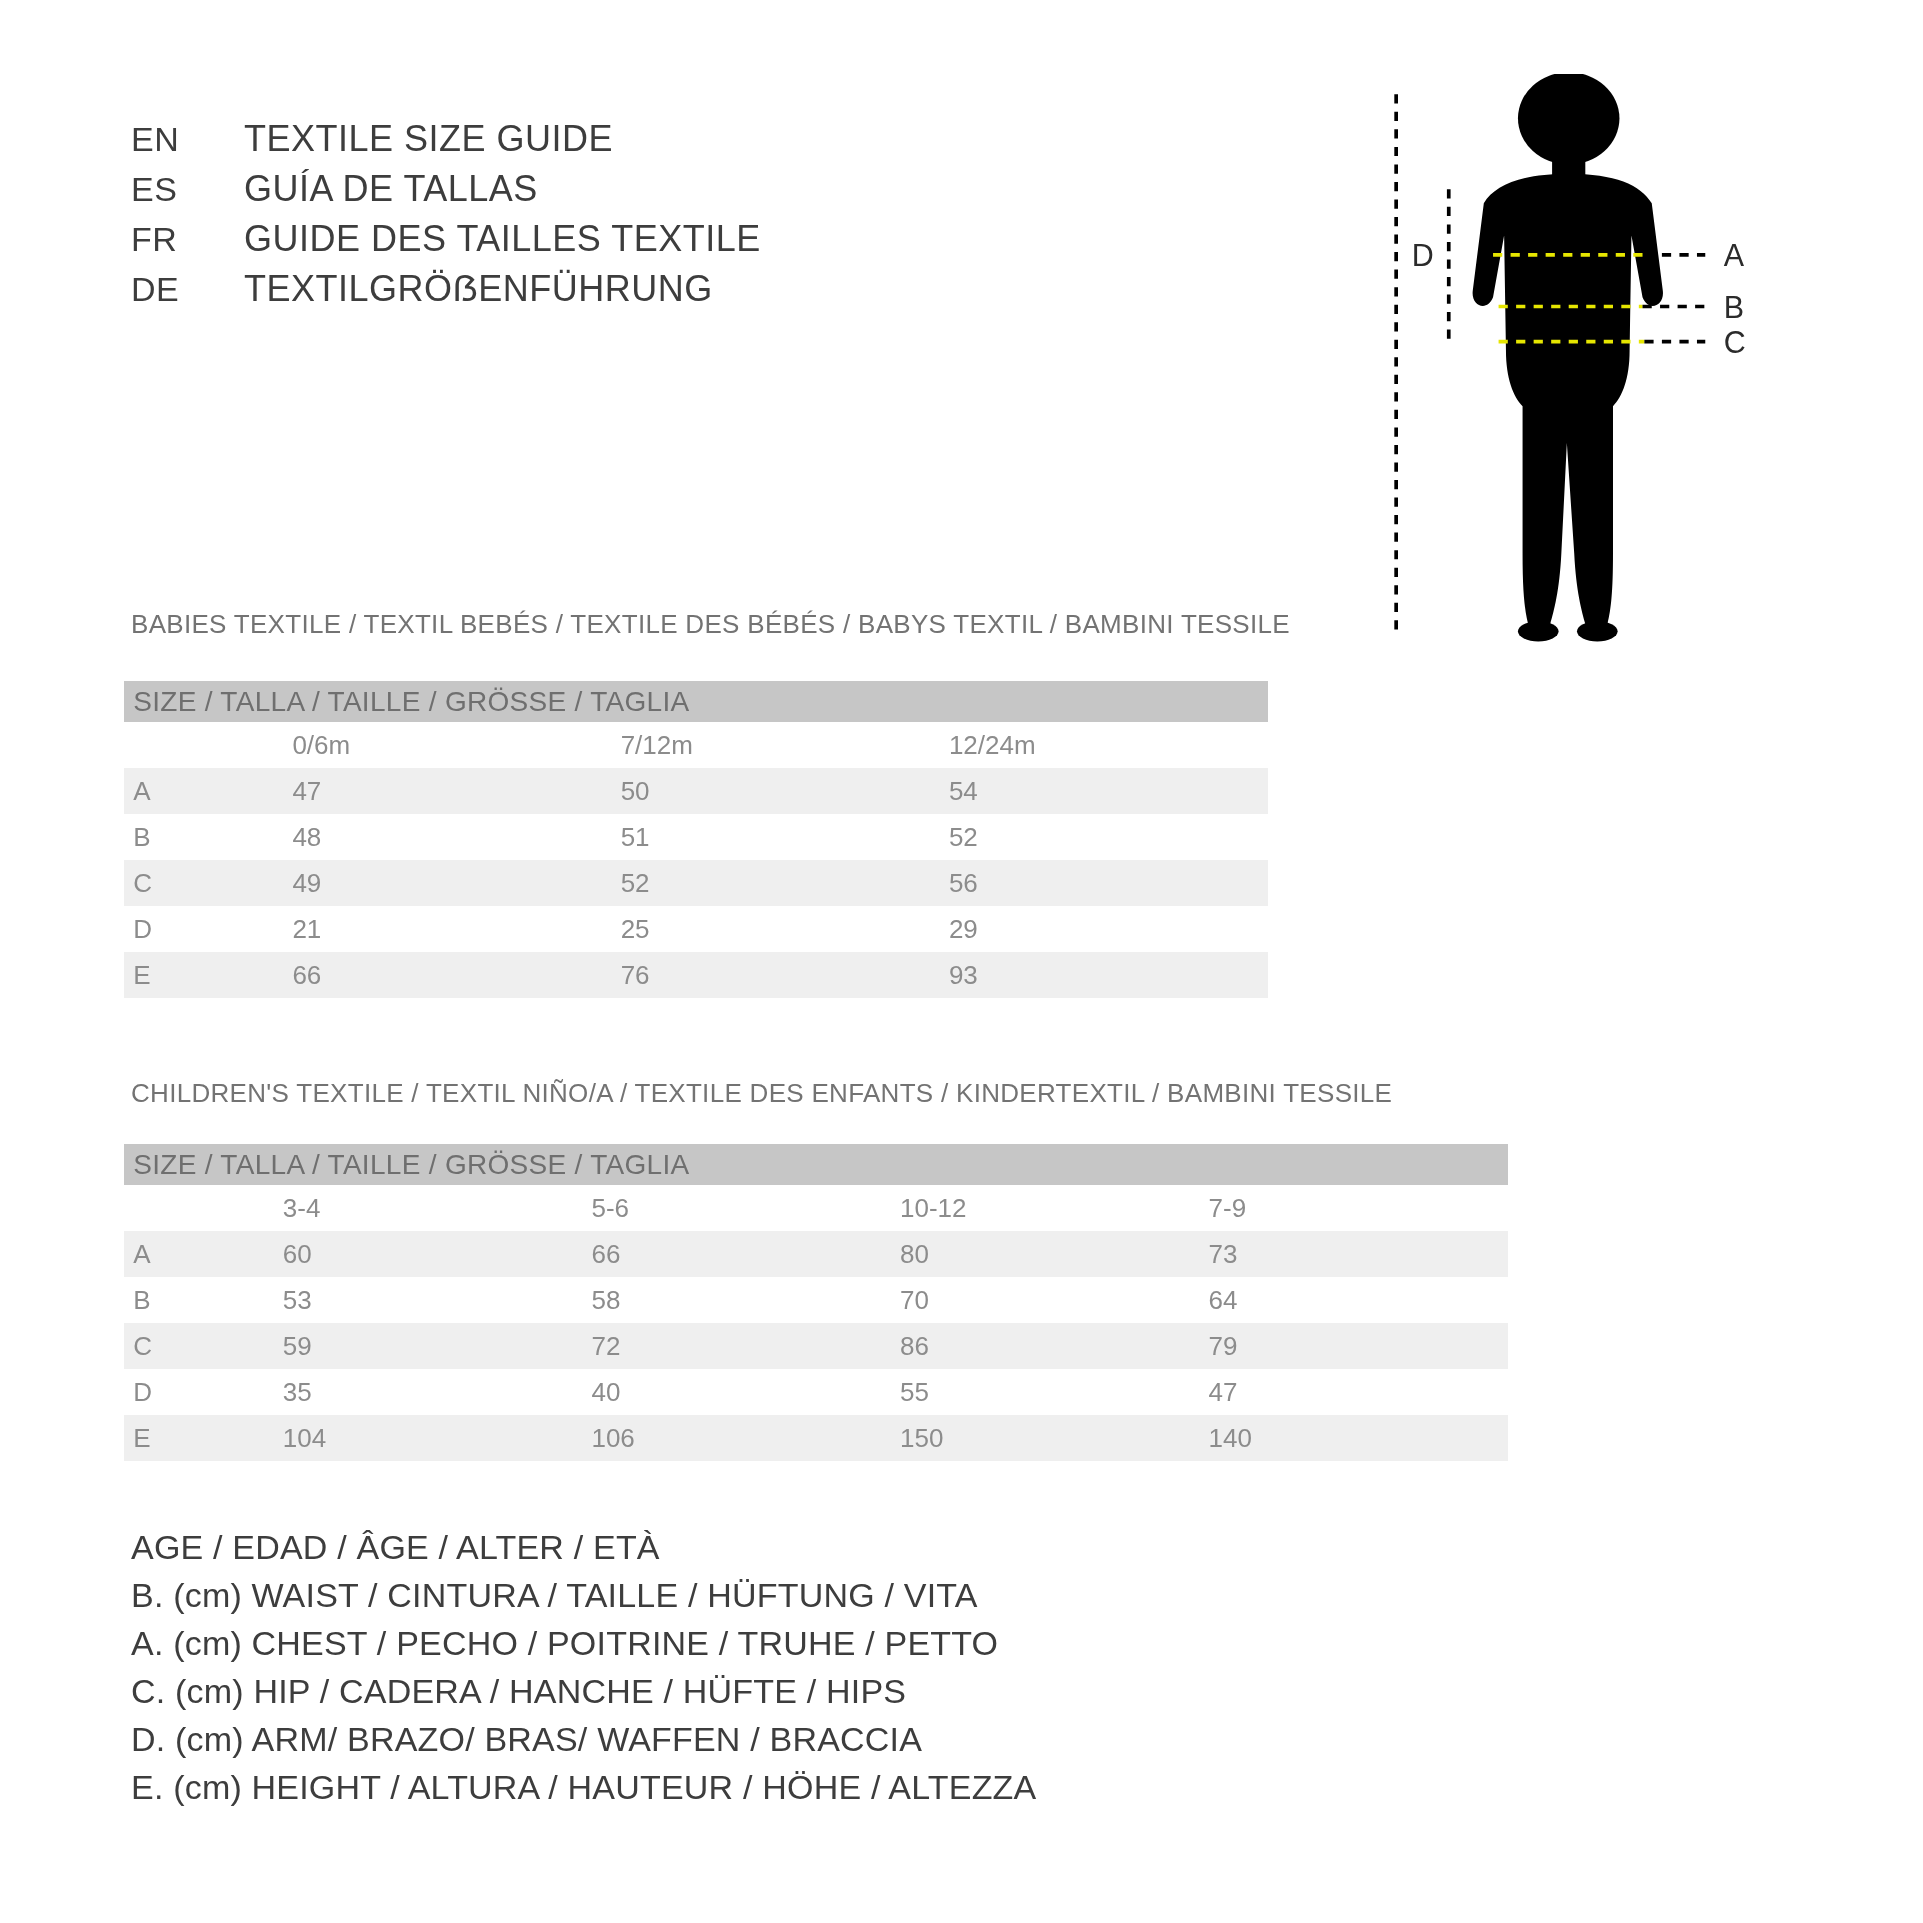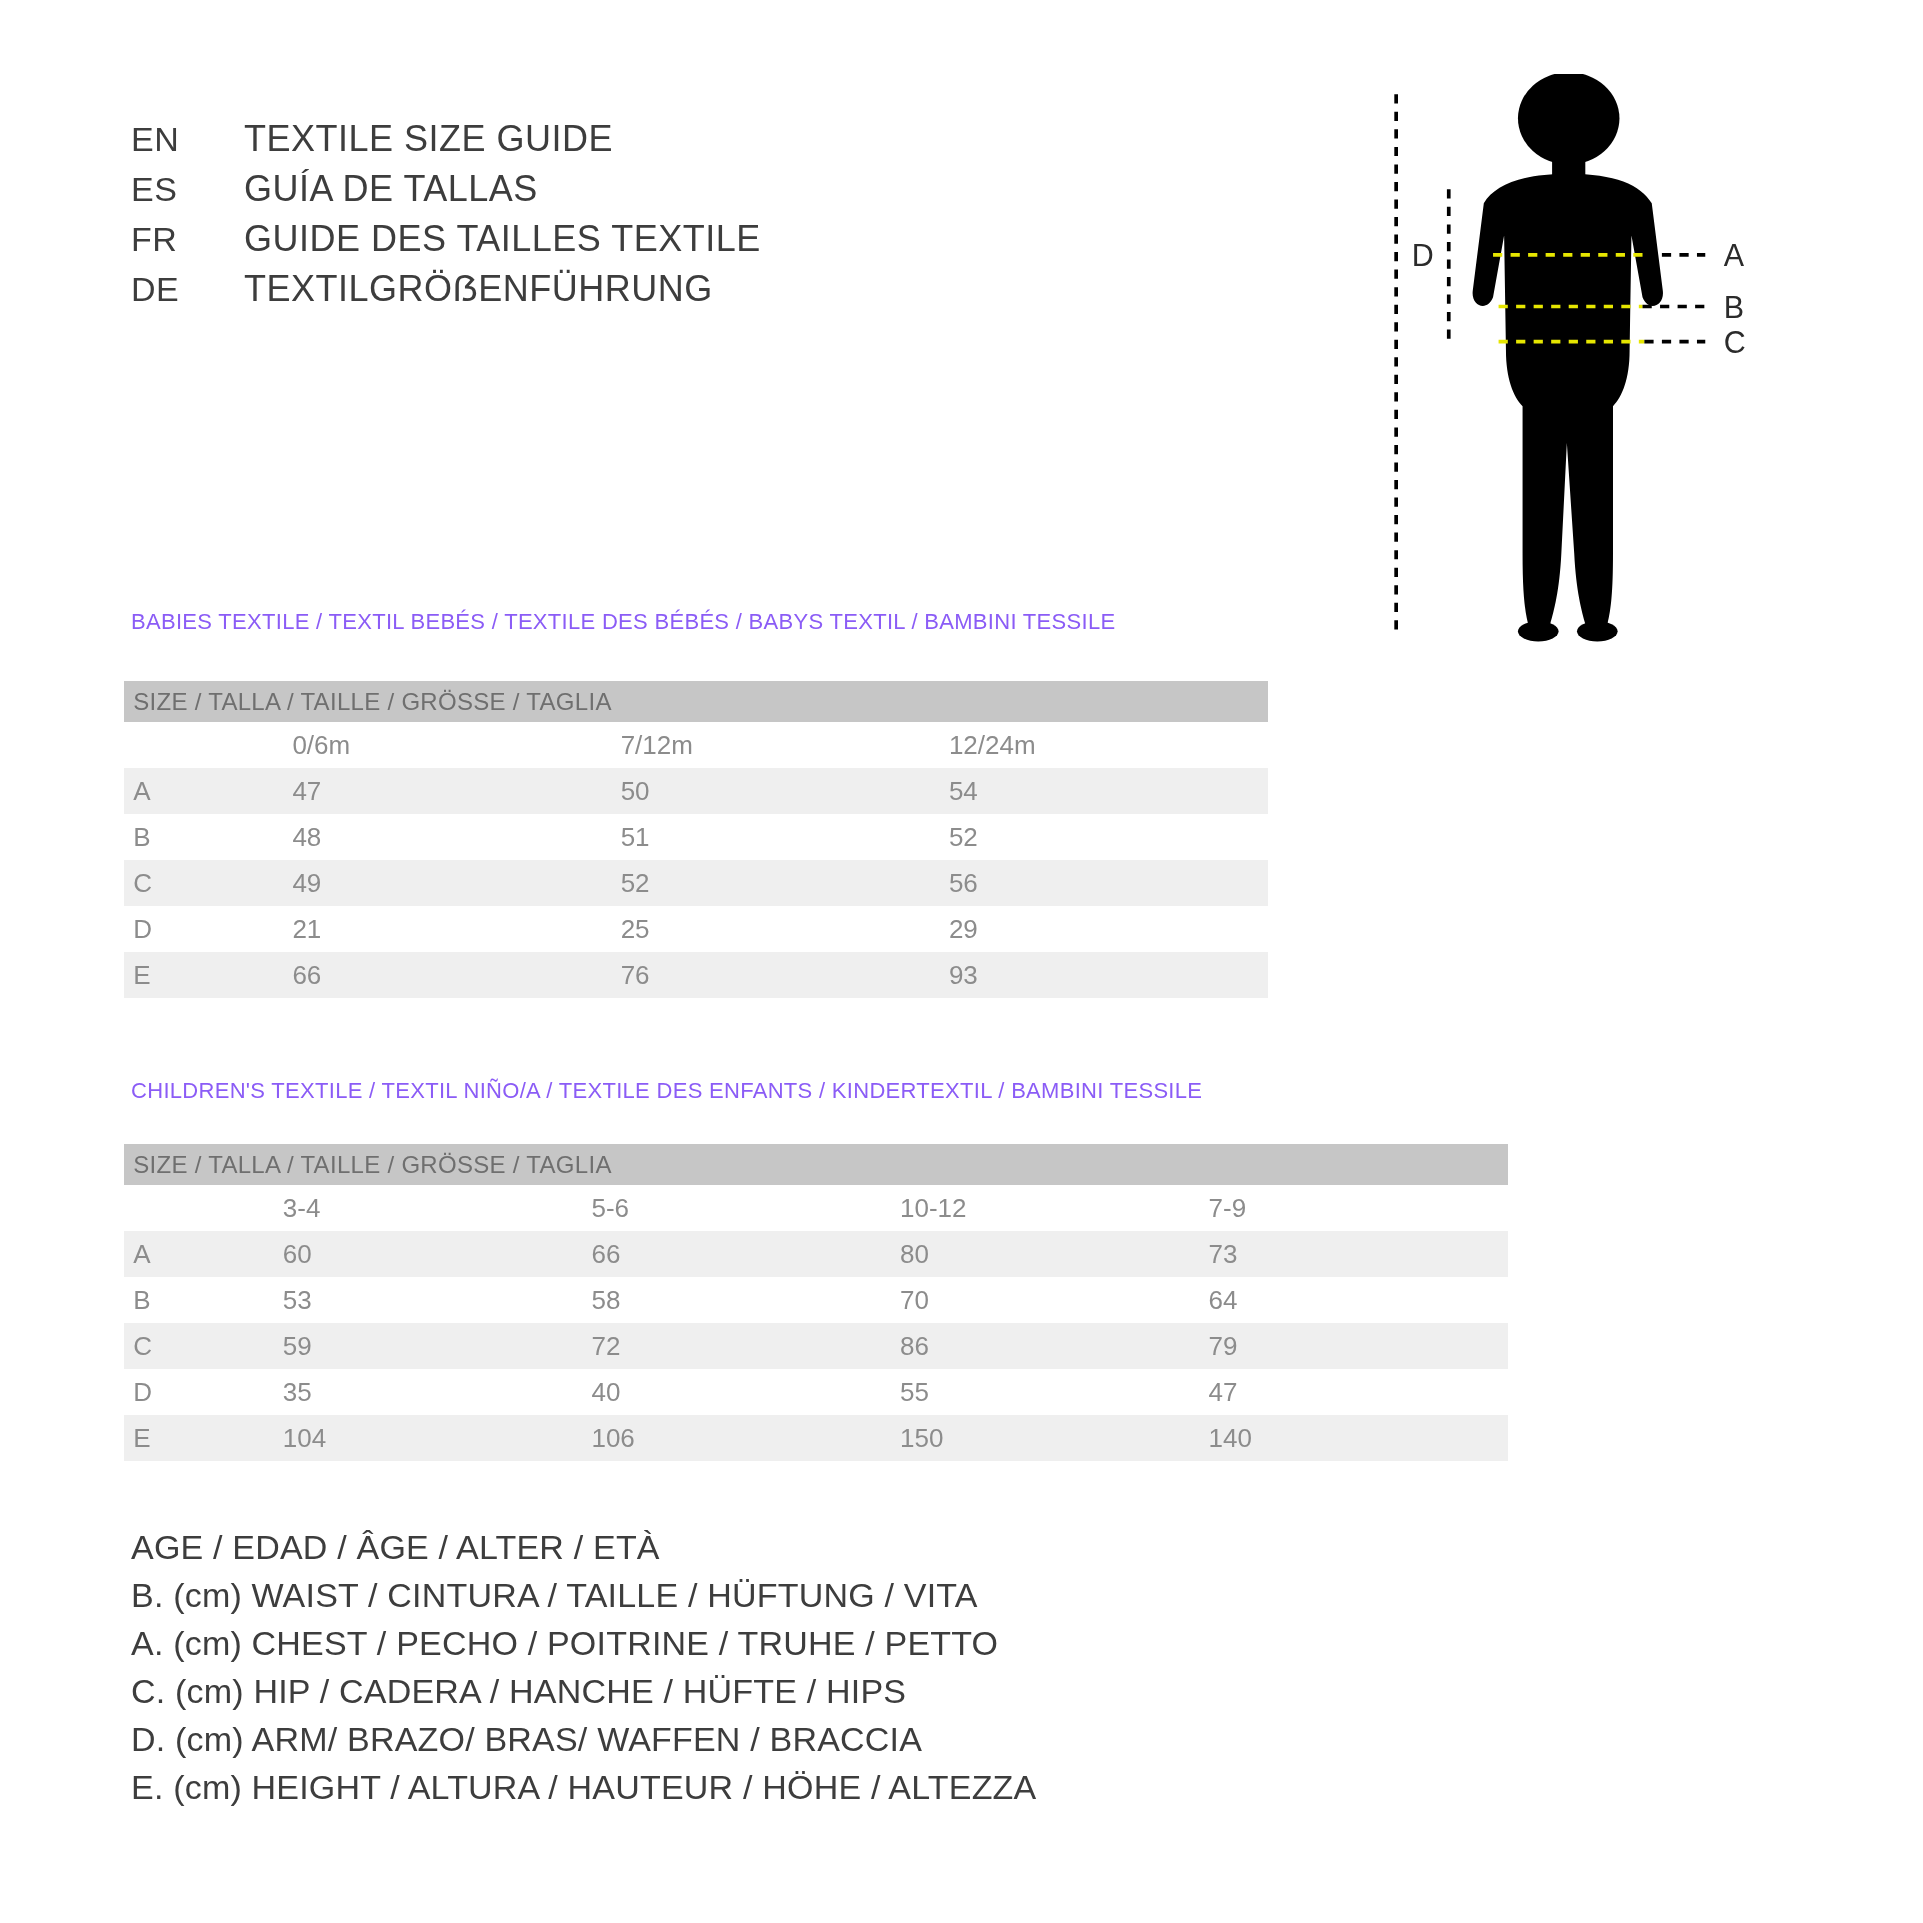--- a/index.html
+++ b/index.html
@@ -53,22 +53,22 @@
     left: 1384px;
     top: 74px;
     width: 434px;
     height: 609px;
   }
   .figure svg { display: block; }
 
   
   .section-caption {
     position: absolute;
-    font-size: 22px;
-    color: #8b5cf6;
+    font-size: 26px;
+    color: #737373;
     letter-spacing: 0.3px;
     white-space: nowrap;
   }
   #babies-caption { left: 131px; top: 609px; }
   #children-caption { left: 131px; top: 1078px; }
 
   
   .size-table {
     position: absolute;
     border-collapse: collapse;
@@ -80,21 +80,21 @@
 
   .size-table td, .size-table th {
     padding: 0;
     text-align: left;
     font-weight: normal;
   }
   .hdr-row td {
     background: #c6c6c6;
     color: #6f6f6f;
     height: 41px;
-    font-size: 24px;
+    font-size: 28px;
     padding-left: 9.2px;
     letter-spacing: 0.3px;
   }
   .sizes-row td {
     height: 46px;
     background: #ffffff;
     color: #8c8c8c;
     padding-left: 9.2px;
     margin-top: 8px;
   }

